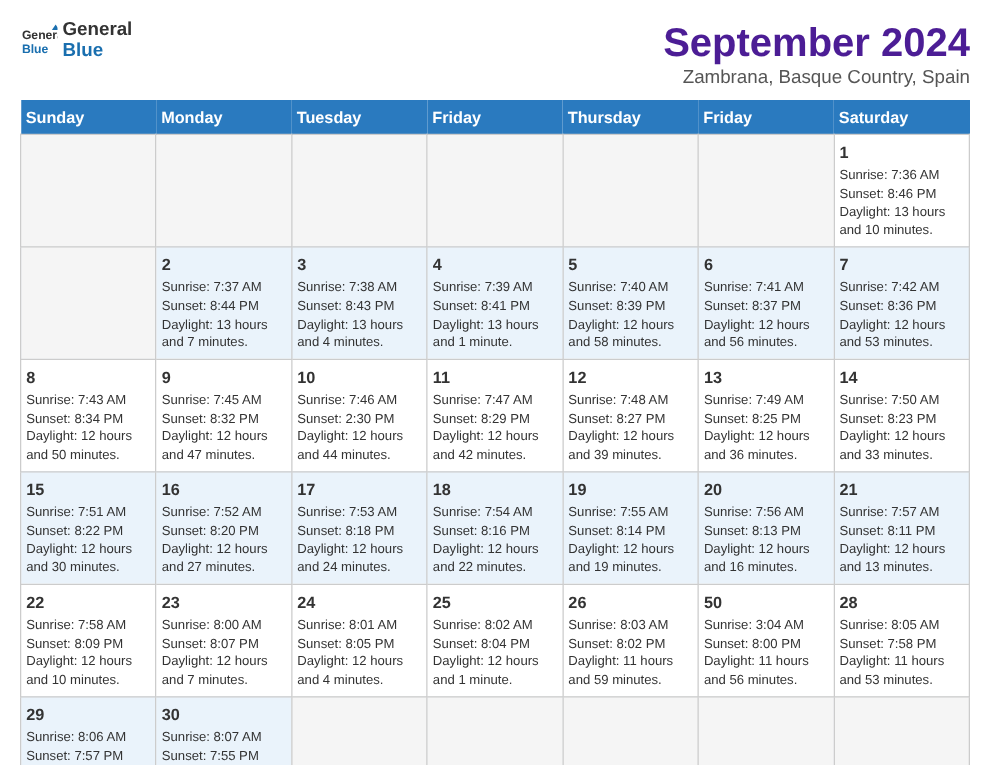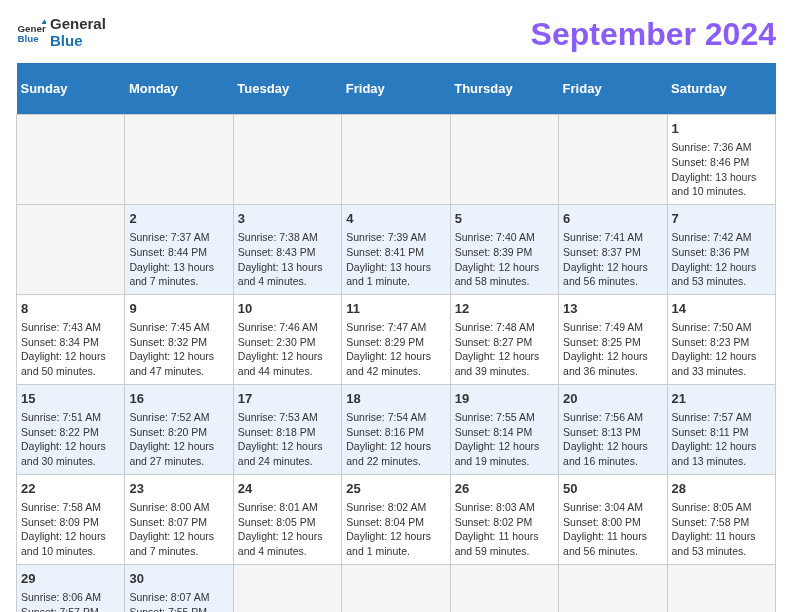--- a/index.html
+++ b/index.html
@@ -24,39 +24,39 @@
     .logo-icon {
       width: 30px;
       height: 30px;
     }
     .title-block {
       text-align: right;
     }
     .title-block h1 {
       font-size: 32px;
       font-weight: bold;
-      color: #8b5cf6;
+      color: #4c1d95;
       margin-left: 16px;
     }
     .title-block h2 {
       font-size: 15px;
       font-weight: normal;
       color: #555;
     }
     table {
       width: 100%;
       border-collapse: collapse;
       font-size: 11px;
     }
     thead tr {
       background: #2a7abf;
       color: #fff;
     }
     thead th {
-      padding: 18px 4px;
+      padding: 6px 4px;
       text-align: left;
       font-size: 13px;
       font-weight: bold;
     }
     tbody tr {
       vertical-align: top;
     }
     tbody tr:nth-child(odd) {
       background: #fff;
     }
@@ -92,20 +92,21 @@
       <text x="2" y="32" font-size="13" font-weight="bold" fill="#1a6faf" font-family="Arial">Blue</text>
       <polygon points="34,8 42,8 38,2" fill="#1a6faf"></polygon>
     </svg>
     <div style="display:flex; flex-direction:column; line-height:1.1;">
       <span style="font-size:15px; font-weight:bold; color:#333;">General</span>
       <span style="font-size:15px; font-weight:bold; color:#1a6faf;">Blue</span>
     </div>
   </div>
   <div class="title-block">
     <h1>September 2024</h1>
+    <h2>Zambrana, Basque Country, Spain</h2>
   </div>
 </div>
 
 <table>
   <thead>
     <tr>
     <th>Sunday</th>
         <th>Monday</th>
         <th>Tuesday</th>
         <th>Friday</th>

